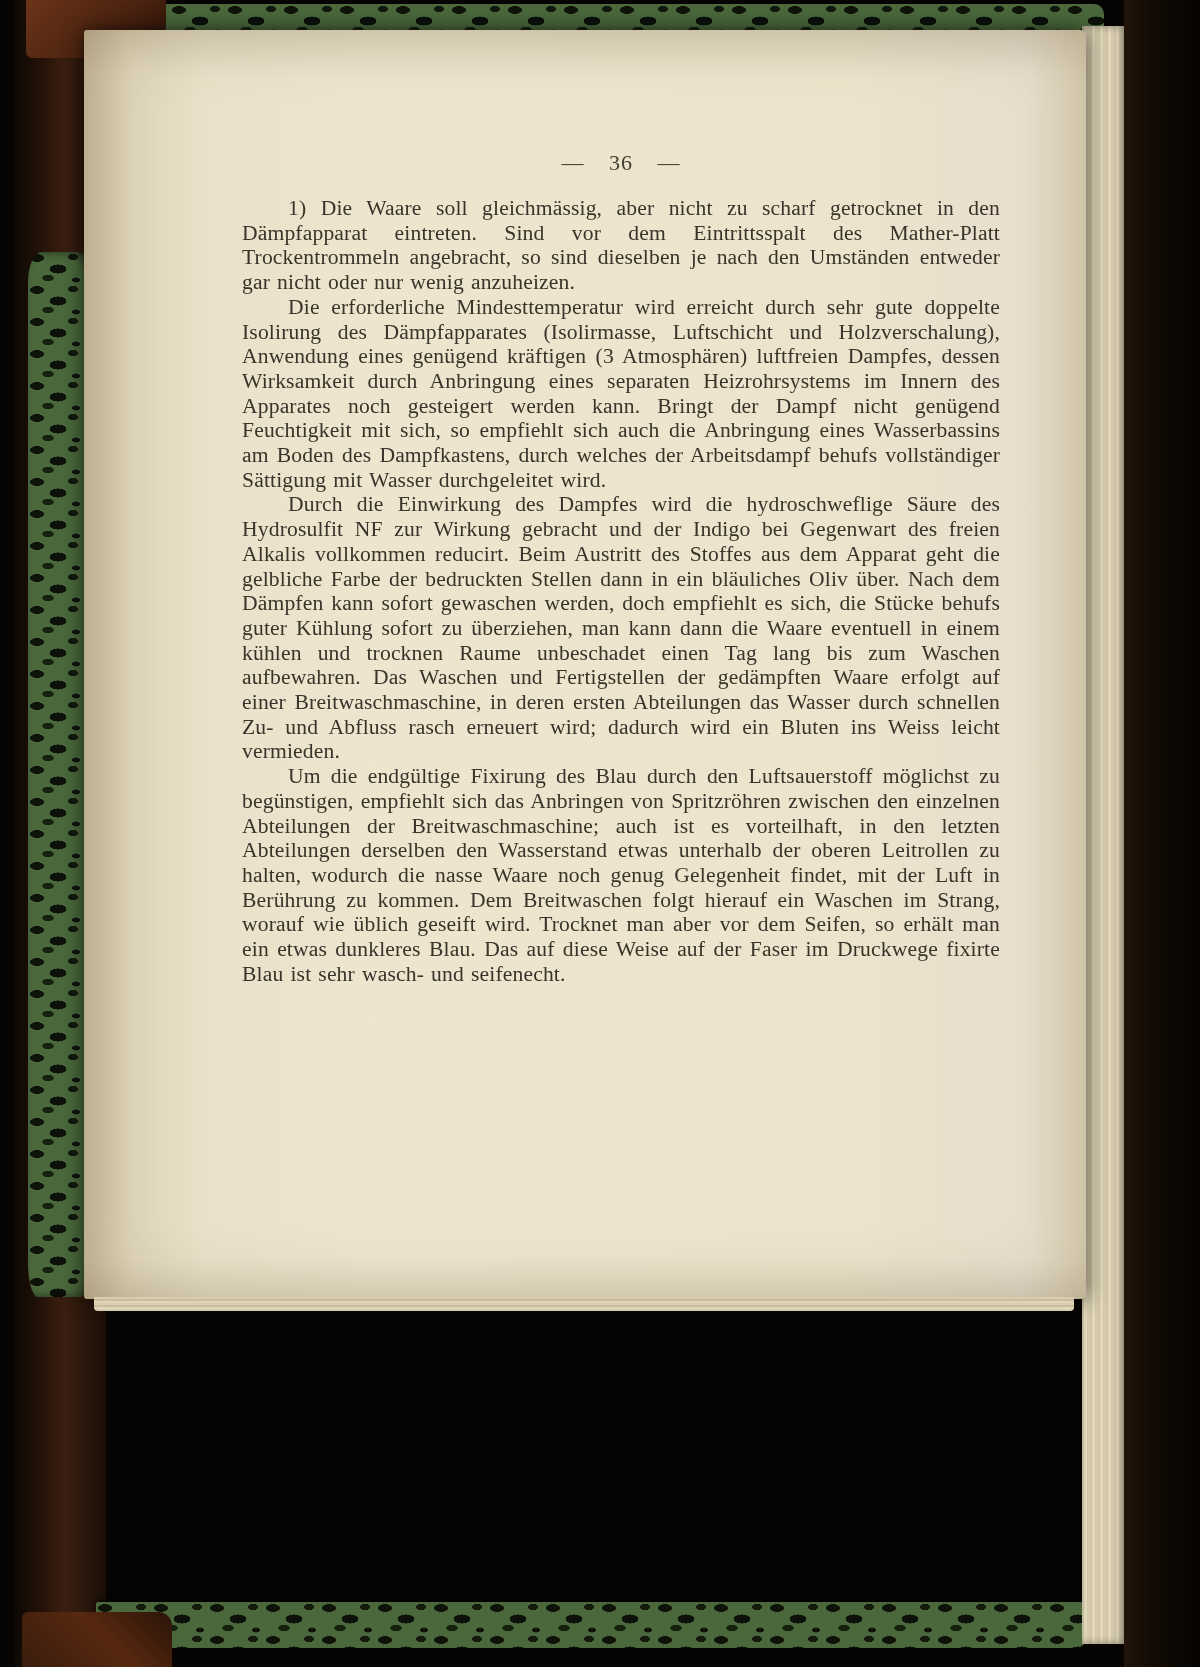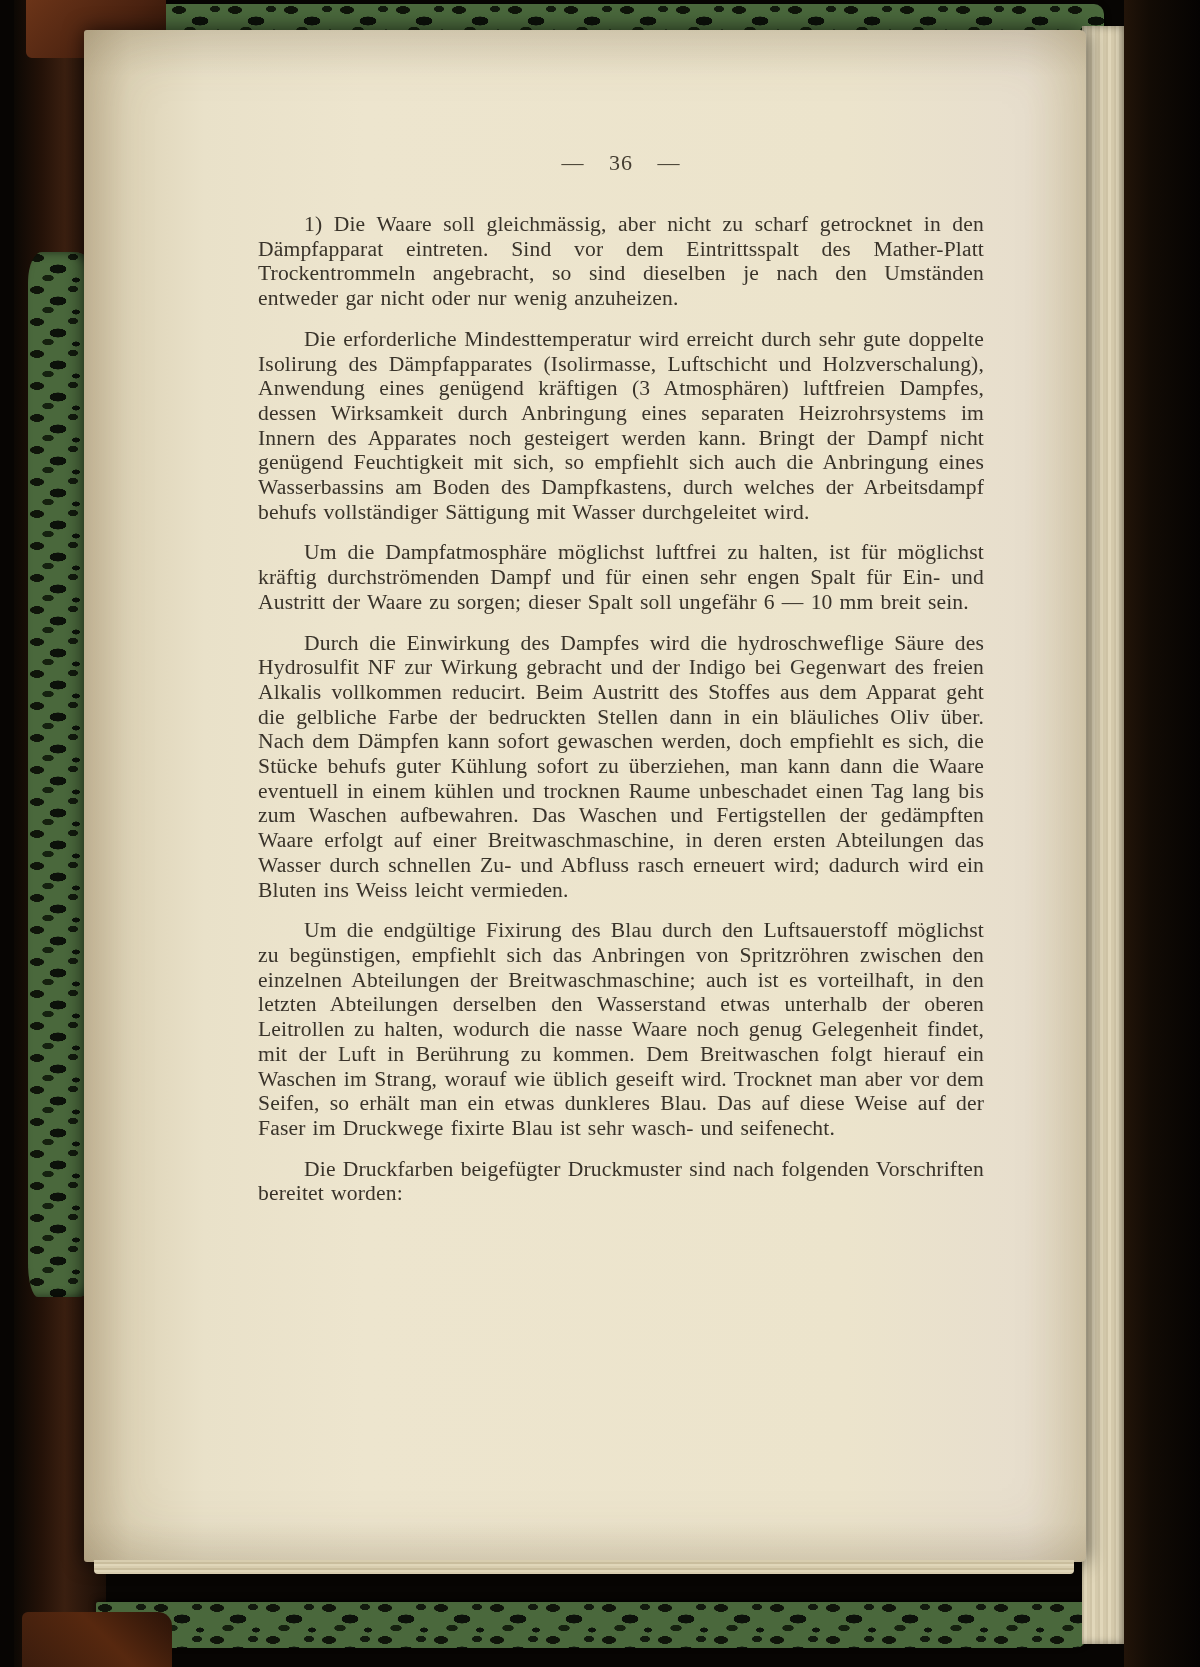--- a/index.html
+++ b/index.html
@@ -82,21 +82,21 @@
     position: absolute;
     left: 1124px; top: 0;
     width: 76px; height: 1667px;
     background: linear-gradient(90deg, #221409 0%, #120b05 35%, #050302 100%);
   }
 
   
   .page {
     position: absolute;
     left: 84px; top: 30px;
-    width: 1002px; height: 1532px;
+    width: 1002px; height: 1269px;
     border-radius: 3px 6px 5px 3px;
     background-color: #ece4cd;
     background-image:
       linear-gradient(180deg, rgba(110,92,60,0.12) 0, rgba(0,0,0,0) 46px),
       linear-gradient(0deg, rgba(110,92,60,0.10) 0, rgba(0,0,0,0) 40px),
       linear-gradient(90deg, #c9bb9c 0px, #ded4b8 46px, #e9e1c9 120px,
                       #ede5ce 280px, #ece4cc 76%, #e7decd 94%, #ddd2b6 100%);
     box-shadow: inset 0 0 70px rgba(95,78,45,0.22), 0 0 20px rgba(0,0,0,0.65);
     font-family: Liberation Serif, serif;
   }
@@ -125,21 +125,21 @@
     left: 158px; top: 166px;
     width: 758px;
     color: #39332a;
     font-size: 21.6px;
     line-height: 24.7px;
     text-align: justify;
     letter-spacing: 0.15px;
     word-spacing: 1.5px;
   }
   .text-block p {
-    margin: 16px;
+    margin: 0;
     padding: 0;
     text-indent: 46px;
   }
 </style>
 </head>
 <body>
 
 <div class="scene">
 
   <div class="spine-left"></div>
@@ -151,22 +151,20 @@
 
   <div class="page-edges-right"></div>
   <div class="cover-right-dark"></div>
 
   <div class="page">
     <div class="page-number">— 36 —</div>
 
     <div class="text-block">
       <p>1) Die Waare soll gleichmässig, aber nicht zu scharf getrocknet in den Dämpfapparat eintreten. Sind vor dem Eintrittsspalt des Mather-Platt Trockentrommeln angebracht, so sind dieselben je nach den Umständen entweder gar nicht oder nur wenig anzuheizen.</p>
       <p>Die erforderliche Mindesttemperatur wird erreicht durch sehr gute doppelte Isolirung des Dämpfapparates (Isolirmasse, Luftschicht und Holzverschalung), Anwendung eines genügend kräftigen (3 Atmosphären) luftfreien Dampfes, dessen Wirksamkeit durch Anbringung eines separaten Heizrohrsystems im Innern des Apparates noch gesteigert werden kann. Bringt der Dampf nicht genügend Feuchtigkeit mit sich, so empfiehlt sich auch die Anbringung eines Wasserbassins am Boden des Dampfkastens, durch welches der Arbeitsdampf behufs vollständiger Sättigung mit Wasser durchgeleitet wird.</p>
-      <p>Um die Dampfatmosphäre möglichst luftfrei zu halten, ist für möglichst kräftig durchströmenden Dampf und für einen sehr engen Spalt für Ein- und Austritt der Waare zu sorgen; dieser Spalt soll ungefähr 6 — 10 mm breit sein.</p>
       <p>Durch die Einwirkung des Dampfes wird die hydroschweflige Säure des Hydrosulfit NF zur Wirkung gebracht und der Indigo bei Gegenwart des freien Alkalis vollkommen reducirt. Beim Austritt des Stoffes aus dem Apparat geht die gelbliche Farbe der bedruckten Stellen dann in ein bläuliches Oliv über. Nach dem Dämpfen kann sofort gewaschen werden, doch empfiehlt es sich, die Stücke behufs guter Kühlung sofort zu überziehen, man kann dann die Waare eventuell in einem kühlen und trocknen Raume unbeschadet einen Tag lang bis zum Waschen aufbewahren. Das Waschen und Fertigstellen der gedämpften Waare erfolgt auf einer Breitwaschmaschine, in deren ersten Abteilungen das Wasser durch schnellen Zu- und Abfluss rasch erneuert wird; dadurch wird ein Bluten ins Weiss leicht vermieden.</p>
       <p>Um die endgültige Fixirung des Blau durch den Luftsauerstoff möglichst zu begünstigen, empfiehlt sich das Anbringen von Spritzröhren zwischen den einzelnen Abteilungen der Breitwaschmaschine; auch ist es vorteilhaft, in den letzten Abteilungen derselben den Wasserstand etwas unterhalb der oberen Leitrollen zu halten, wodurch die nasse Waare noch genug Gelegenheit findet, mit der Luft in Berührung zu kommen. Dem Breitwaschen folgt hierauf ein Waschen im Strang, worauf wie üblich geseift wird. Trocknet man aber vor dem Seifen, so erhält man ein etwas dunkleres Blau. Das auf diese Weise auf der Faser im Druckwege fixirte Blau ist sehr wasch- und seifenecht.</p>
-      <p>Die Druckfarben beigefügter Druckmuster sind nach folgenden Vorschriften bereitet worden:</p>
     </div>
 
     <div class="page-bottom-edge-lines"></div>
   </div>
 
 </div>
 
 </body></html>

